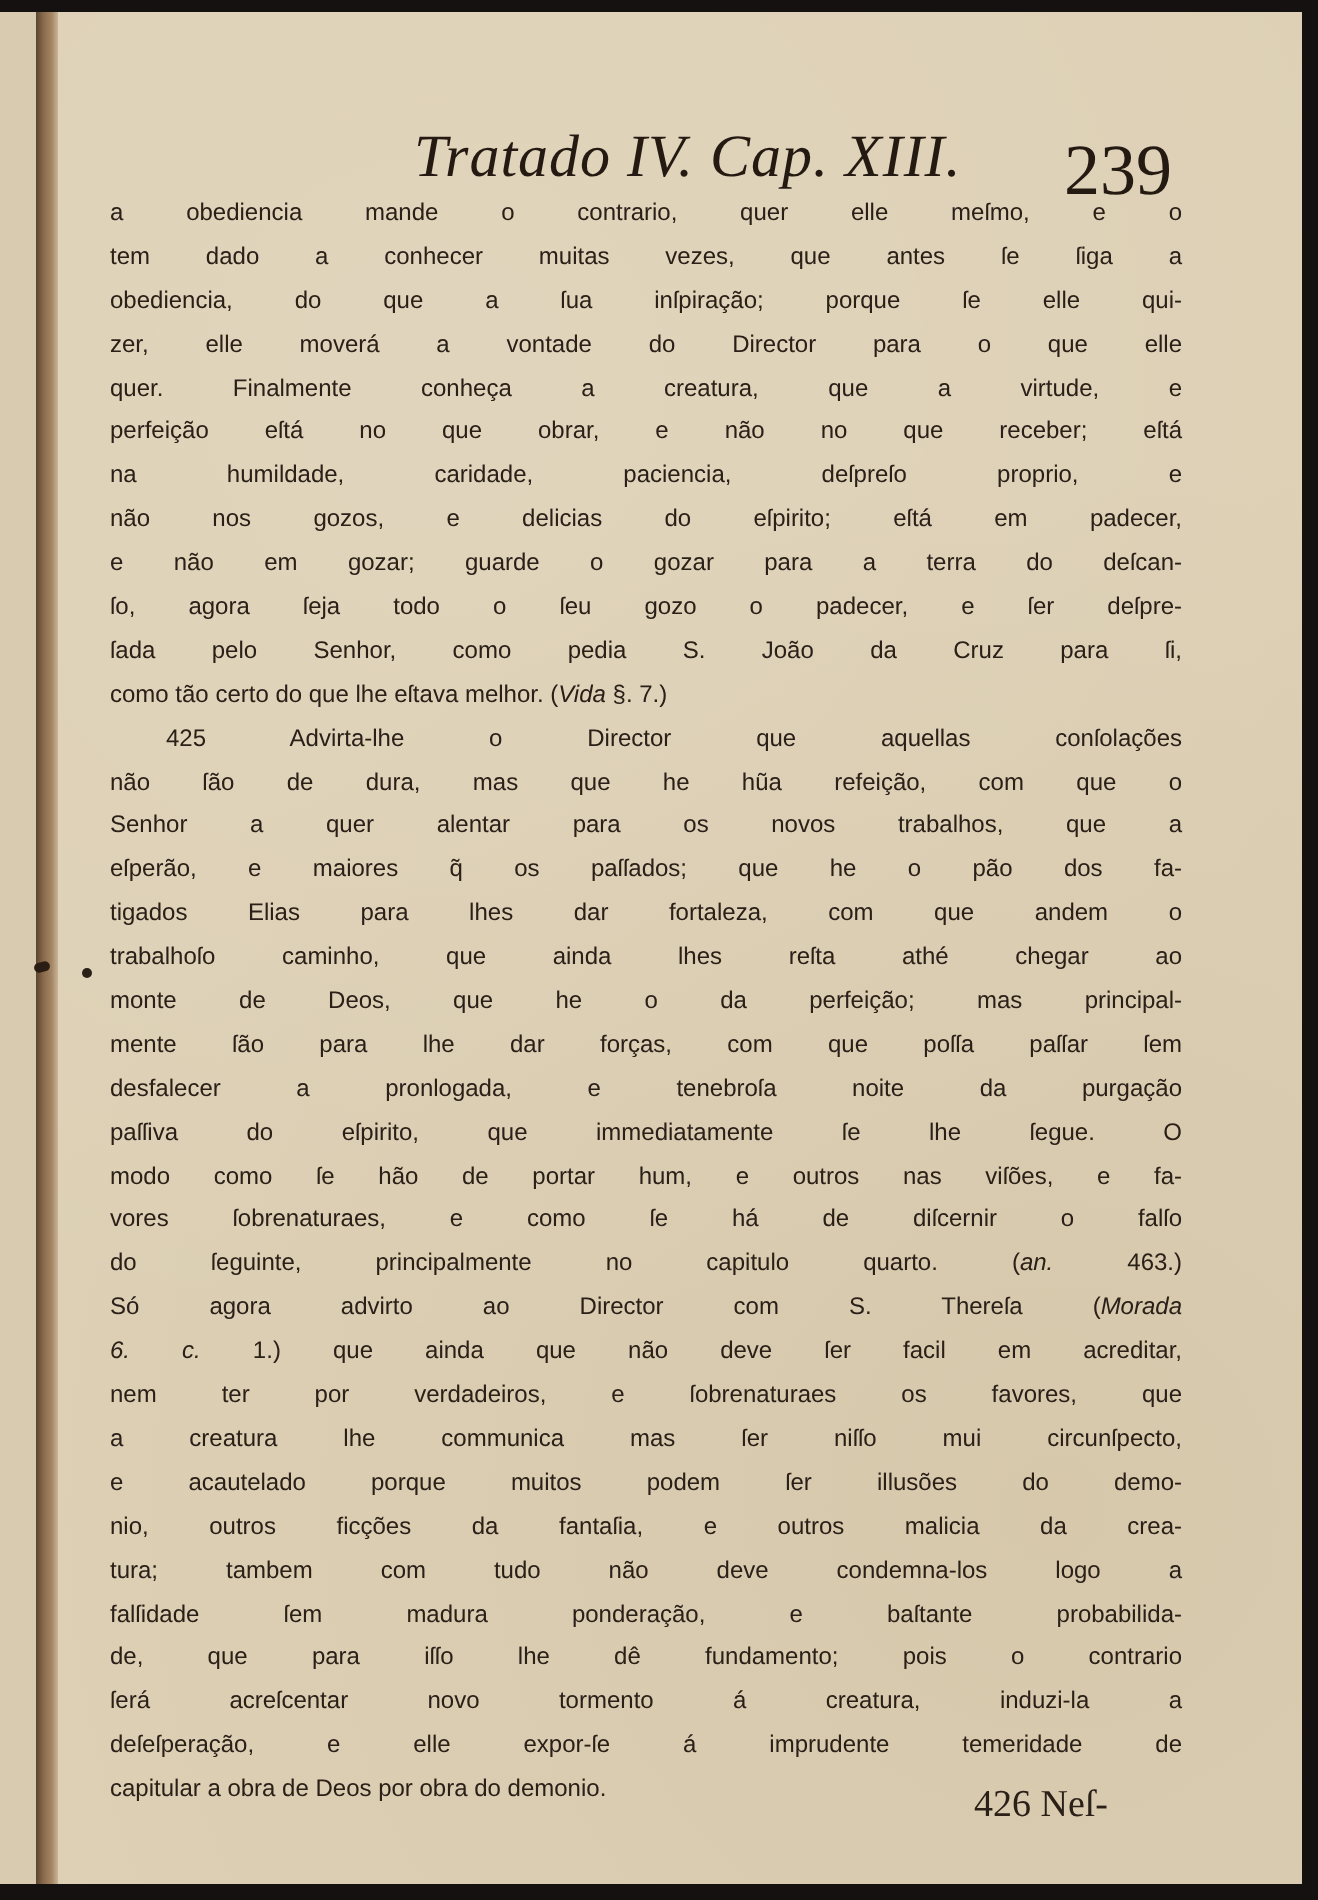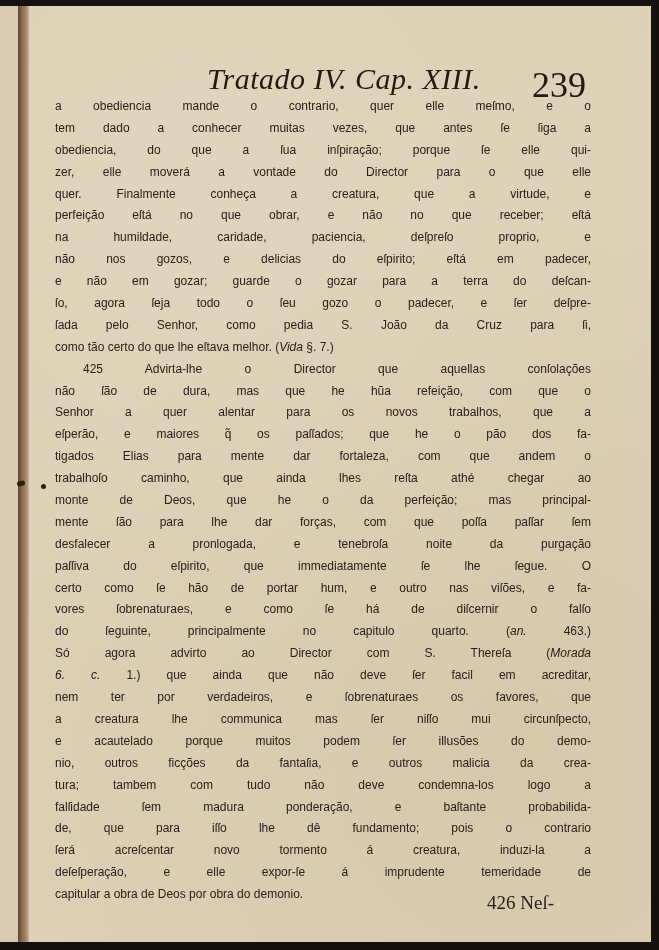--- a/index.html
+++ b/index.html
@@ -92,27 +92,27 @@
       <span class="line"><span>na humildade, caridade, paciencia, deſpreſo proprio, e</span></span>
       <span class="line"><span>não nos gozos, e delicias do eſpirito; eſtá em padecer,</span></span>
       <span class="line"><span>e não em gozar; guarde o gozar para a terra do deſcan-</span></span>
       <span class="line"><span>ſo, agora ſeja todo o ſeu gozo o padecer, e ſer deſpre-</span></span>
       <span class="line"><span>ſada pelo Senhor, como pedia S. João da Cruz para ſi,</span></span>
       <span class="line last"><span>como tão certo do que lhe eſtava melhor. (</span><span class="it">Vida</span><span> §. 7.)</span></span>
       <span class="line indent"><span>425  Advirta-lhe o Director que aquellas conſolações</span></span>
       <span class="line"><span>não ſão de dura, mas que he hũa refeição, com que o</span></span>
       <span class="line"><span>Senhor a quer alentar para os novos trabalhos, que a</span></span>
       <span class="line"><span>eſperão, e maiores q̃ os paſſados; que he o pão dos fa-</span></span>
-      <span class="line"><span>tigados Elias para mente dar fortaleza, com que andem o</span></span>
+      <span class="line"><span>tigados Elias para lhes dar fortaleza, com que andem o</span></span>
       <span class="line"><span>trabalhoſo caminho, que ainda lhes reſta athé chegar ao</span></span>
       <span class="line"><span>monte de Deos, que he o da perfeição; mas principal-</span></span>
       <span class="line"><span>mente ſão para lhe dar forças, com que poſſa paſſar ſem</span></span>
       <span class="line"><span>desfalecer a pronlogada, e tenebroſa noite da purgação</span></span>
       <span class="line"><span>paſſiva do eſpirito, que immediatamente ſe lhe ſegue. O</span></span>
-      <span class="line"><span>certo como ſe hão de portar hum, e outro nas viſões, e fa-</span></span>
+      <span class="line"><span>modo como ſe hão de portar hum, e outros nas viſões, e fa-</span></span>
       <span class="line"><span>vores ſobrenaturaes, e como ſe há de diſcernir o falſo</span></span>
       <span class="line"><span>do ſeguinte, principalmente no capitulo quarto. (</span><span class="it">an.</span><span> 463.)</span></span>
       <span class="line"><span>Só agora advirto ao Director com S. Thereſa (</span><span class="it">Morada</span></span>
       <span class="line"><span></span><span class="it">6. c.</span><span> 1.) que ainda que não deve ſer facil em acreditar,</span></span>
       <span class="line"><span>nem ter por verdadeiros, e ſobrenaturaes os favores, que</span></span>
       <span class="line"><span>a creatura lhe communica mas ſer niſſo mui circunſpecto,</span></span>
       <span class="line"><span>e acautelado porque muitos podem ſer illusões do demo-</span></span>
       <span class="line"><span>nio, outros ficções da fantaſia, e outros malicia da crea-</span></span>
       <span class="line"><span>tura; tambem com tudo não deve condemna-los logo a</span></span>
       <span class="line"><span>falſidade ſem madura ponderação, e baſtante probabilida-</span></span>

